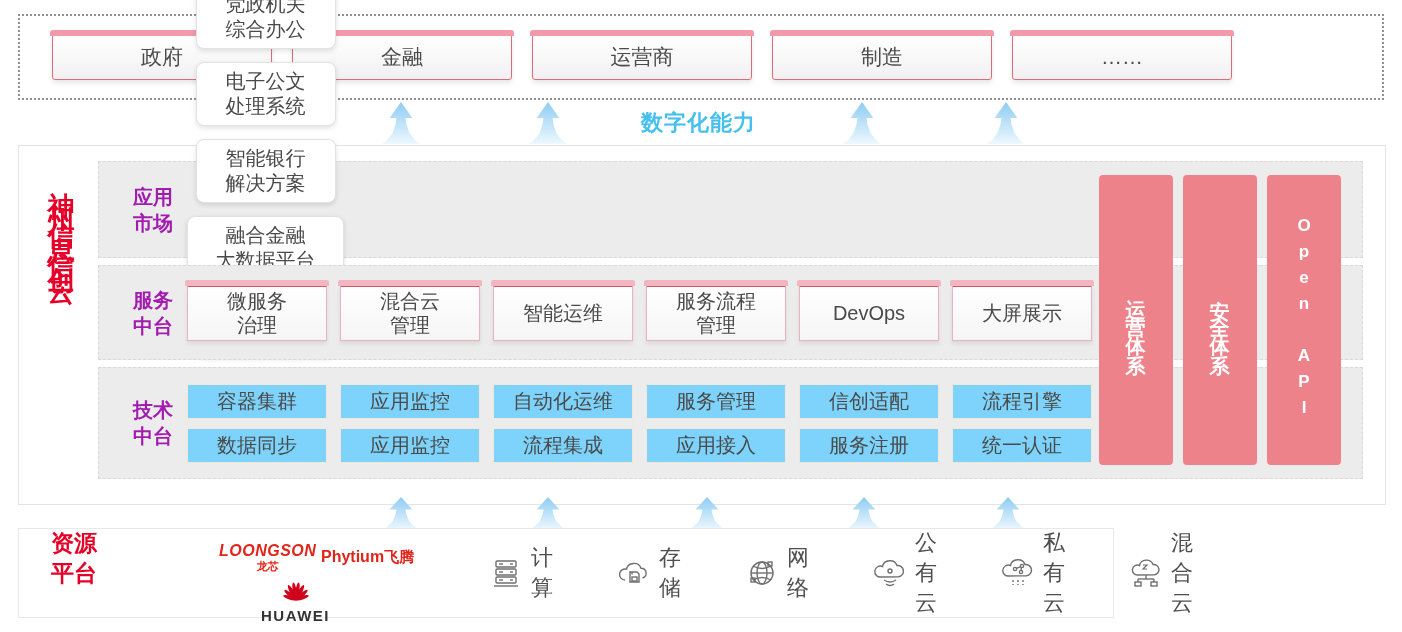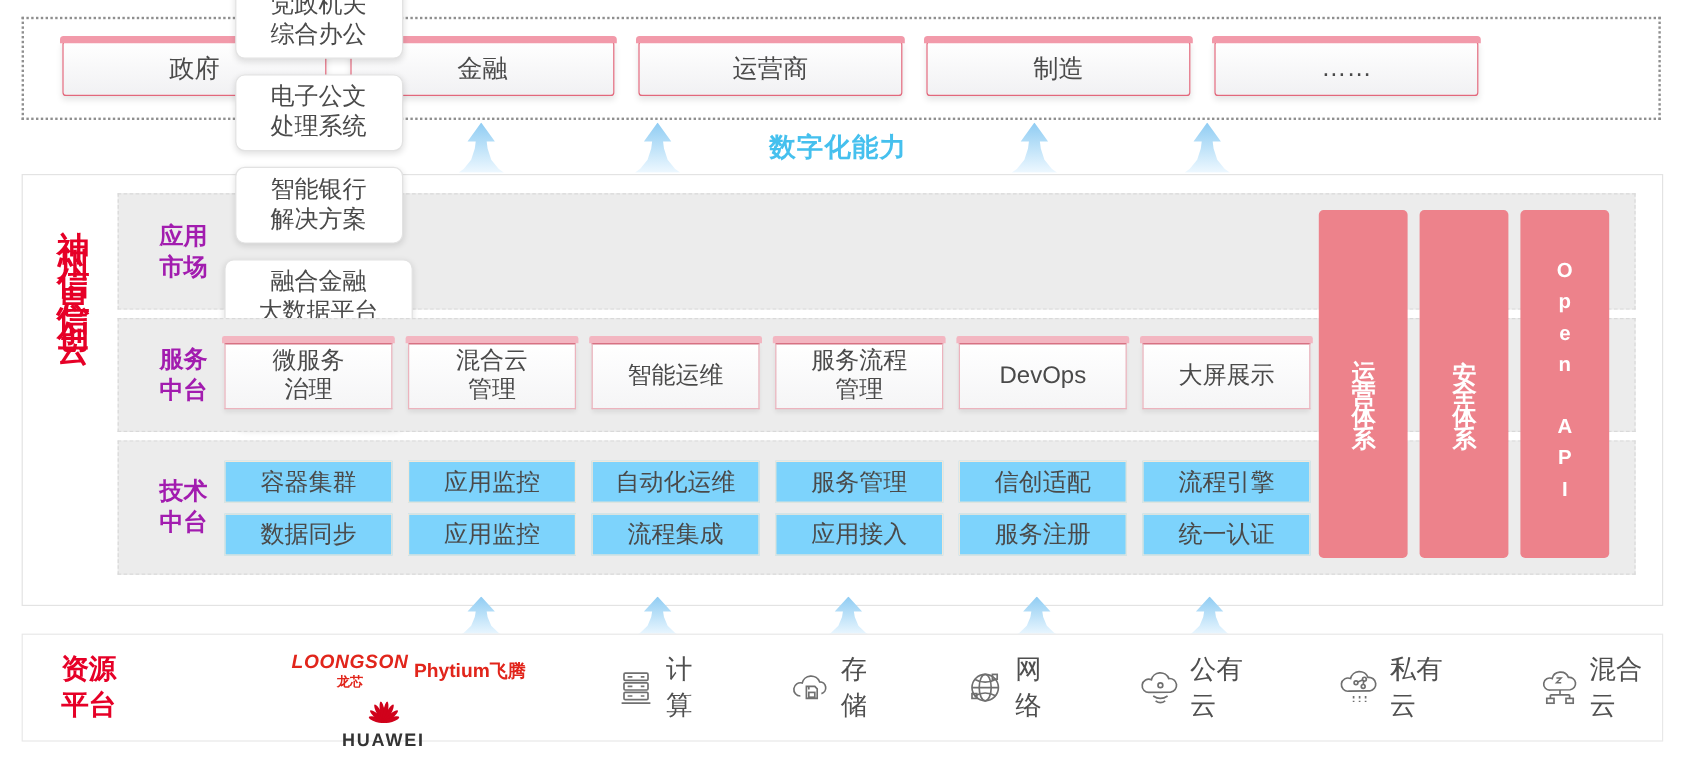--- a/index.html
+++ b/index.html
@@ -63,25 +63,25 @@
     justify-content:center; font-size:20px; color:#4a4a4a; }
 
   .side-bar { position:absolute; top:29px; width:74px; height:290px; background:#ed828b;
     border-radius:4px; display:flex; align-items:center; justify-content:center; z-index:3; }
   .side-bar span { writing-mode:vertical-rl; text-orientation:upright; color:#fff;
     font-size:20px; font-weight:bold; letter-spacing:18px; line-height:1; }
   .side-bar.latin span { font-size:17px; letter-spacing:7px; }
   .bar-1 { left:1080px; } .bar-2 { left:1164px; } .bar-3 { left:1248px; }
 
   
-  .resource-band { position:absolute; left:18px; top:528px; width:1368px; height:90px;
-    border:1px solid #e8e8e8; background:#fff; display:flex; align-items:center; }
+  .resource-band { position:absolute; left:18px; top:528px; width:1096px; height:90px;
+    border:1px solid #e8e8e8; background:#fff; display:flex; }
   .resource-label { margin-left:32px; width:72px; font-size:23px; font-weight:bold;
     color:#e60027; line-height:1.3; flex-shrink:0; }
-  .vendor-logos { position:relative; width:220px; height:84px; margin-left:120px; flex-shrink:0; }
+  .vendor-logos { position:relative; width:220px; height:84px; margin-left:96px; flex-shrink:0; }
   .logo-loongson { position:absolute; left:0; top:13px; color:#e1251b; text-align:center; }
   .logo-loongson .vname { font-size:16px; font-weight:bold; font-style:italic; letter-spacing:0.5px; }
   .logo-loongson .vsub { font-size:11px; font-weight:bold; margin-top:-1px; }
   .logo-phytium { position:absolute; left:102px; top:19px; color:#e1251b; font-weight:bold;
     display:flex; align-items:baseline; }
   .logo-phytium .vname { font-size:16px; }
   .logo-phytium .vsub { font-size:15px; }
   .logo-huawei { position:absolute; left:42px; top:50px; display:flex; align-items:center; gap:6px;flex-direction:column; }
   .logo-huawei .vname { font-size:15px; font-weight:bold; color:#333; letter-spacing:1.5px; }
   .resource-items { display:flex; align-items:center; margin-left:50px; gap:64px; }

